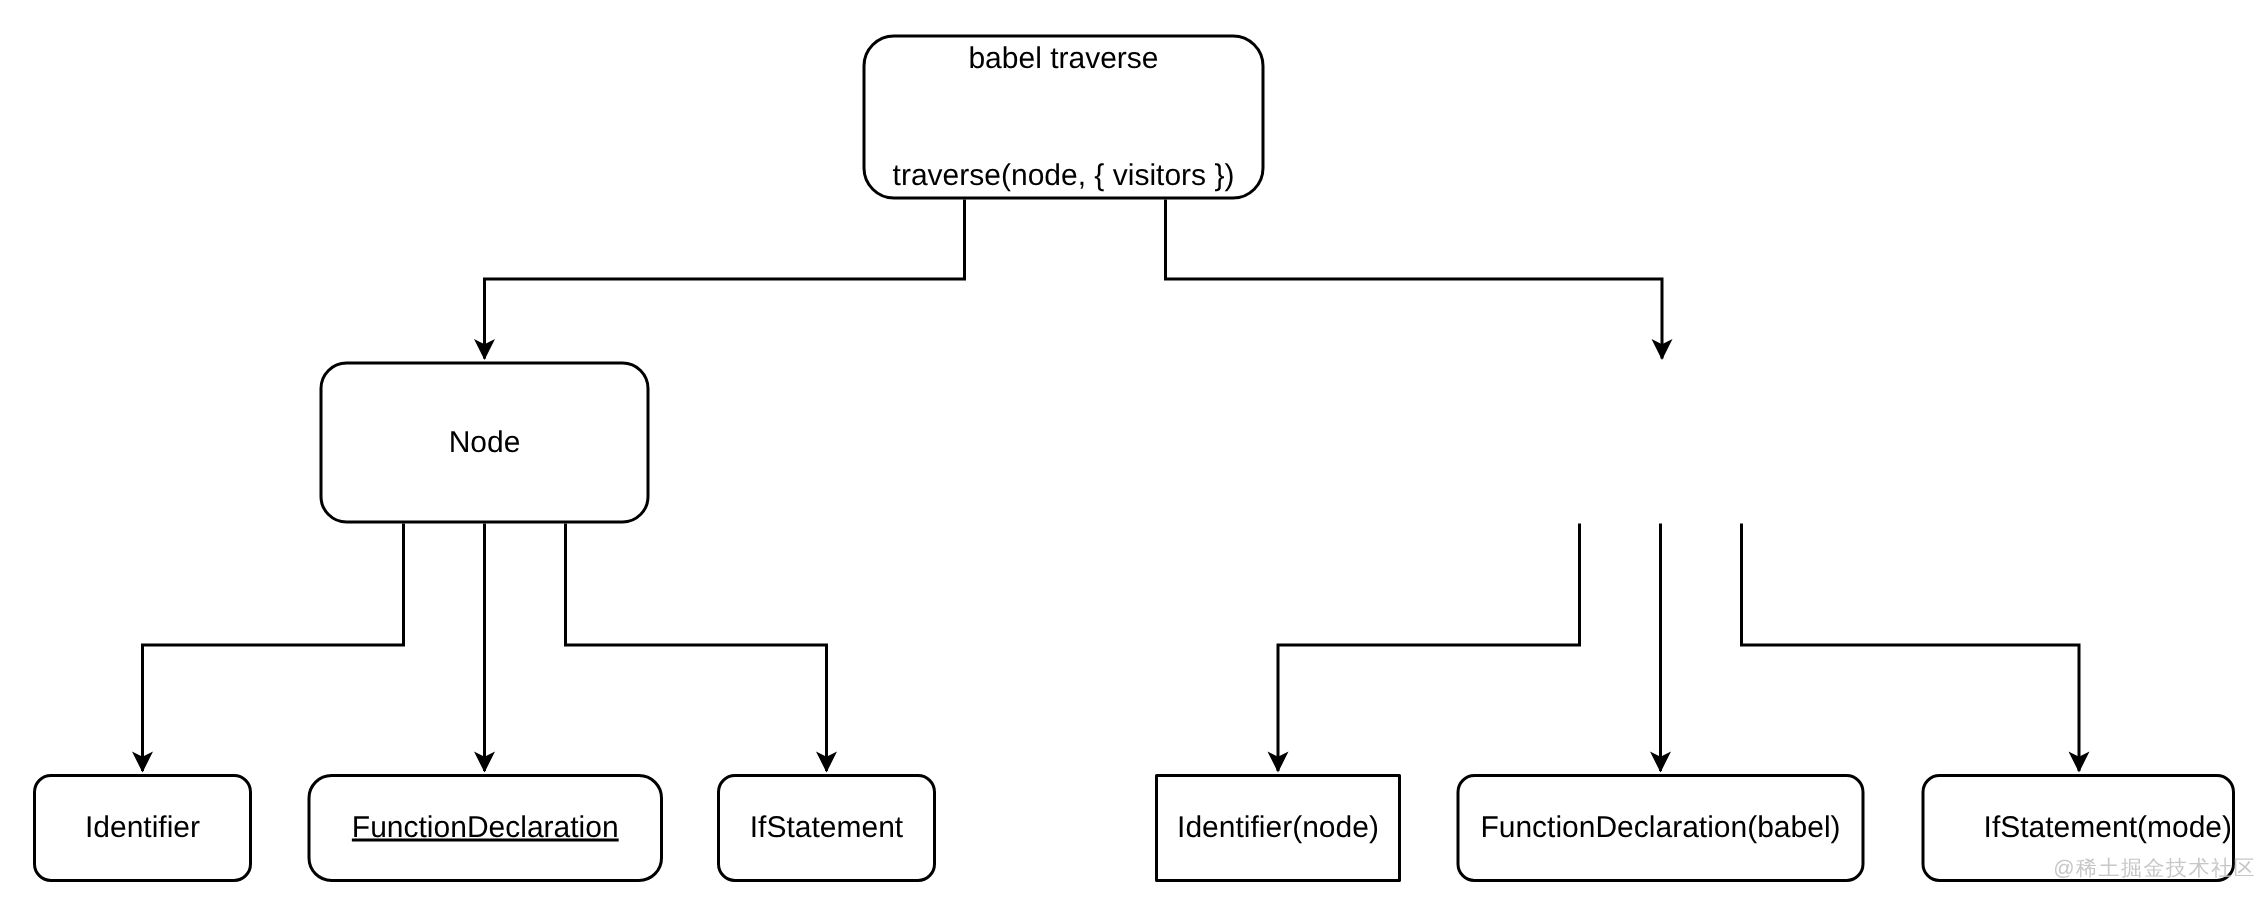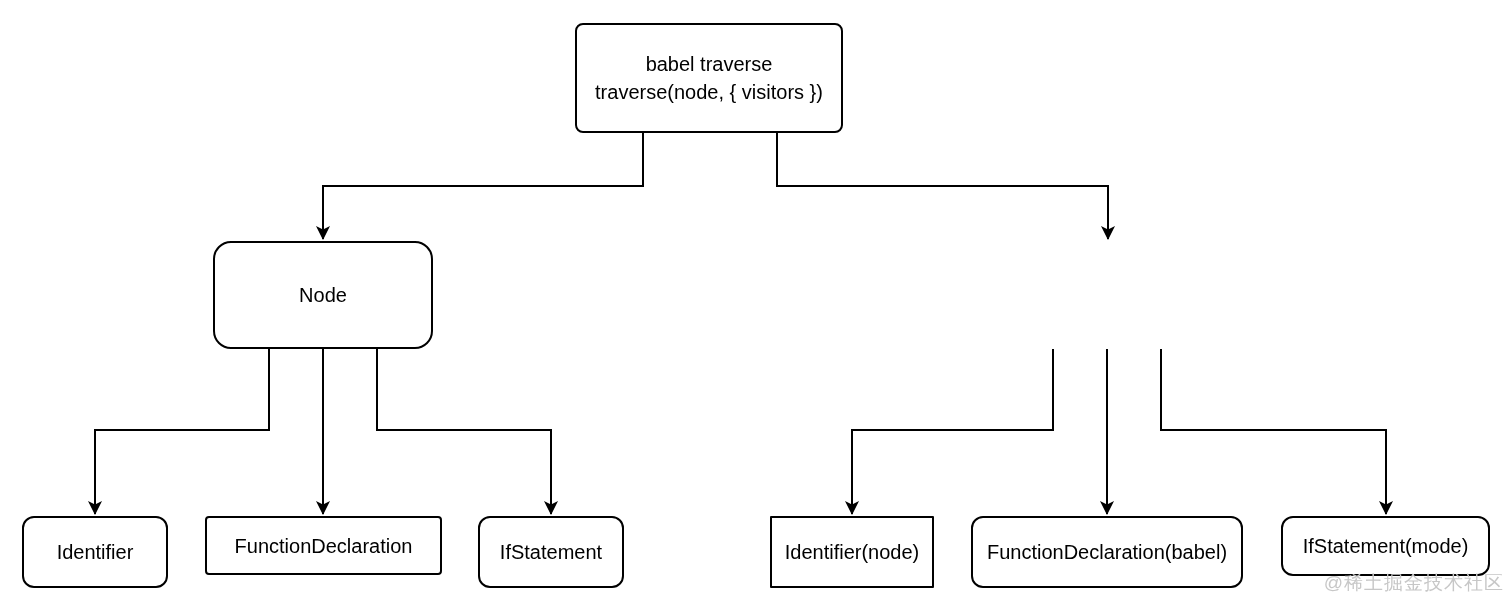--- a/index.html
+++ b/index.html
@@ -31,36 +31,36 @@
     display: flex;
     flex-direction: column;
     align-items: center;
     justify-content: center;
     text-align: center;
     color: #000000;
     font-size: 20px;
     line-height: 1.4;
     z-index: 2;
   }
-  .box-root               { left: 575px;  top: 23px;  width: 268px; height: 110px; border-radius: 8px; }
+  .box-root               { left: 575px;  top: 23px;  width: 268px; height: 110px; border-radius: 21px; justify-content: space-between; }
   .box-node               { left: 213px;  top: 241px; width: 220px; height: 108px; border-radius: 18px; }
   .box-visitors           { left: 998px;  top: 241px; width: 220px; height: 108px; border-radius: 14px; }
   .box-identifier         { left: 22px;   top: 516px; width: 146px; height: 72px;  border-radius: 12px; text-align: center; }
-  .box-functiondecl       { left: 205px;  top: 516px; width: 237px; height: 59px;  border-radius: 4px; }
+  .box-functiondecl       { left: 205px;  top: 516px; width: 237px; height: 72px;  border-radius: 16px; text-decoration: underline; }
   .box-ifstatement        { left: 478px;  top: 516px; width: 146px; height: 72px;  border-radius: 12px; }
   .box-identifier-node    { left: 770px;  top: 516px; width: 164px; height: 72px;  border-radius: 1px; }
   .box-functiondecl-node  { left: 971px;  top: 516px; width: 272px; height: 72px;  border-radius: 12px; }
-  .box-ifstatement-mode   { left: 1281px; top: 516px; width: 209px; height: 60px;  border-radius: 12px; }
+  .box-ifstatement-mode   { left: 1281px; top: 516px; width: 209px; height: 72px;  border-radius: 12px; align-items: flex-end; }
   .watermark {
     position: absolute;
     right: 8px;
     top: 570px;
     z-index: 5;
     color: #c7c7c7;
-    font-size: 19px;
+    font-size: 14px;
     letter-spacing: 1px;
     white-space: nowrap;
   }
 </style>
 </head>
 <body>
 
 <div class="canvas">
 
   <svg class="connectors" viewBox="0 0 1512 609" xmlns="http://www.w3.org/2000/svg">

